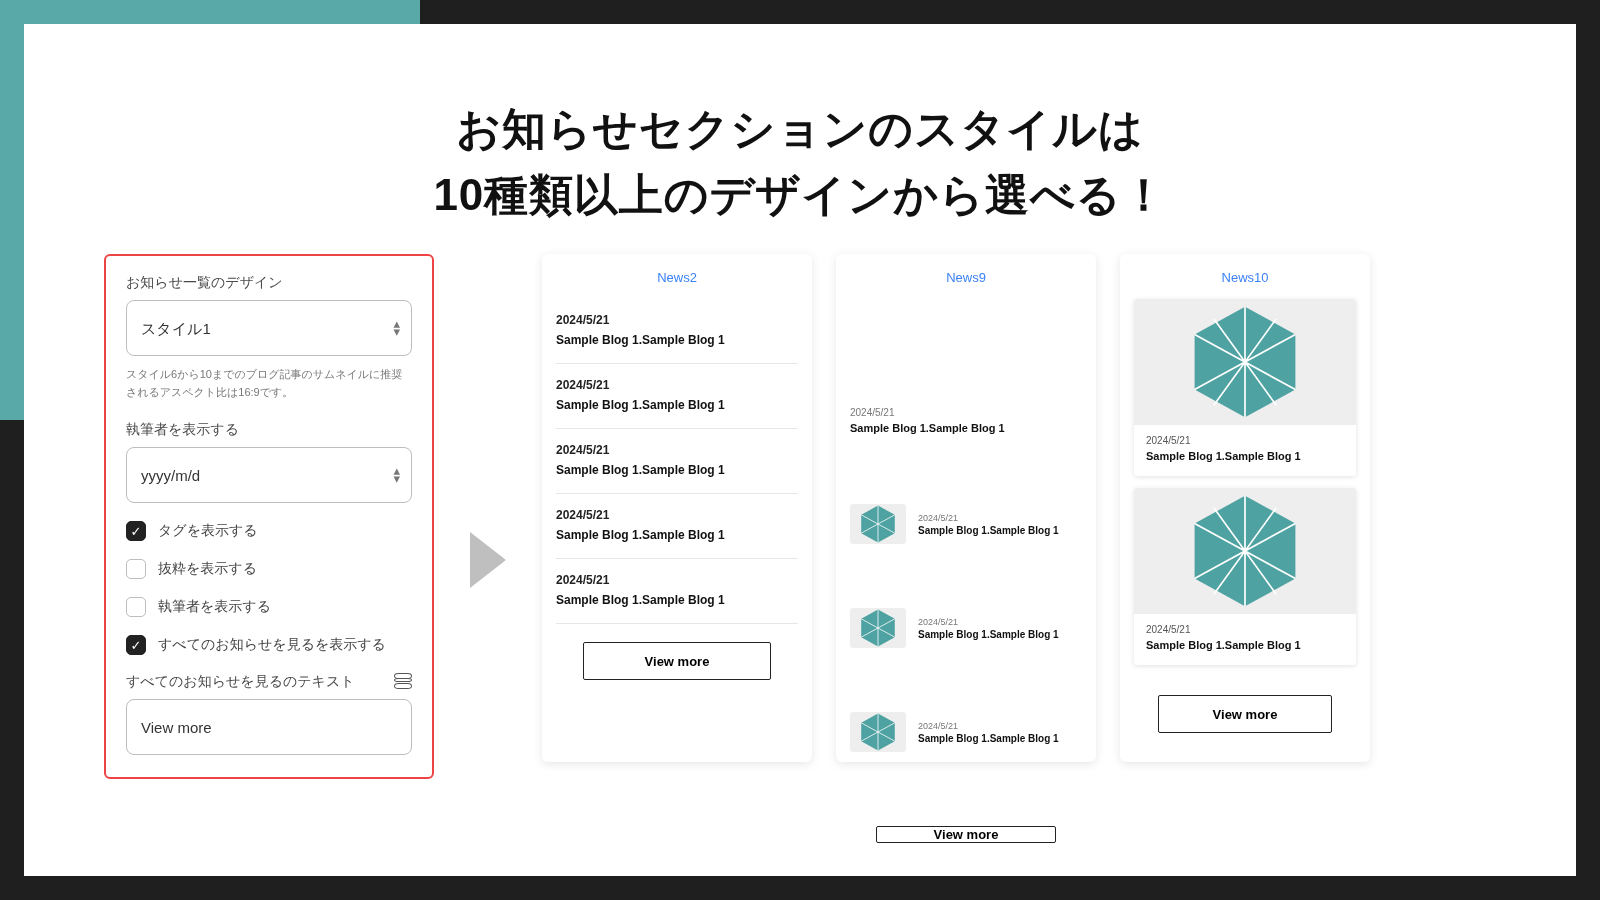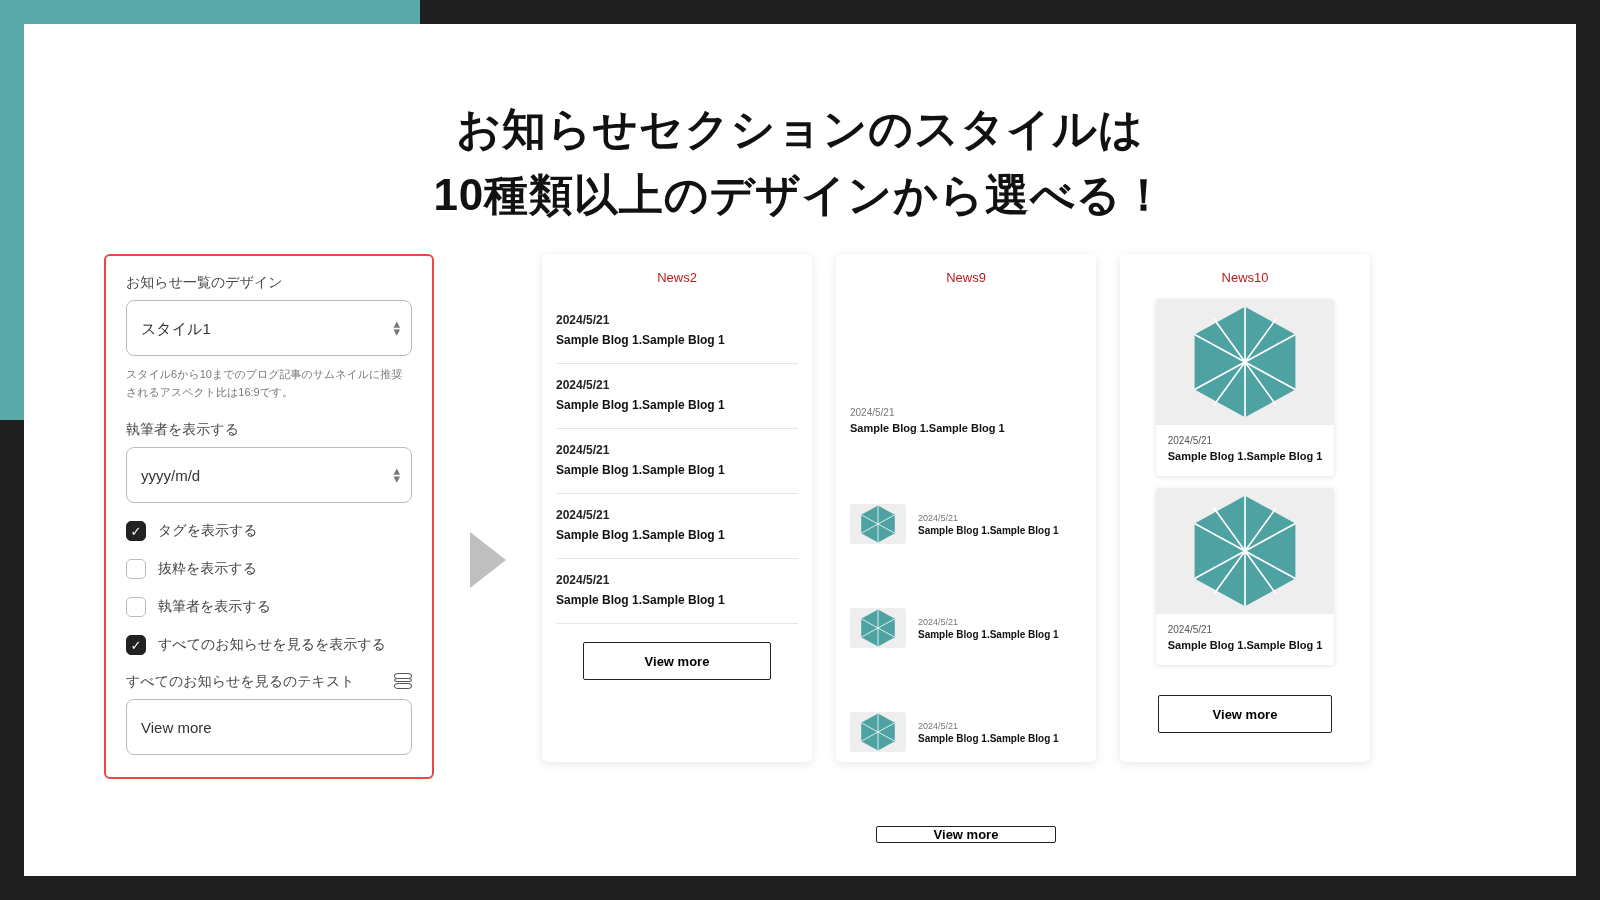--- a/index.html
+++ b/index.html
@@ -142,21 +142,21 @@
   .preview {
     background: #fff;
     border-radius: 6px;
     box-shadow: 0 2px 10px rgba(0,0,0,0.10);
     padding: 16px 14px 20px;
     display:flex; flex-direction:column;
   }
   .preview-title {
     text-align:center;
     font-size: 13px;
-    color: #b91c1c;
+    color: #3b82f6;
     margin-bottom: 14px;
   }
   .vm-btn {
     margin: 18px auto 0;
     width: 78%;
     height: 38px;
     border: 1px solid #222;
     border-radius: 2px;
     display:flex; align-items:center; justify-content:center;
     font-size: 13px;
@@ -194,21 +194,21 @@
   }
   .news9 .thumb {
     width: 56px; height: 40px; background:#eee; border-radius:3px;
     display:flex; align-items:center; justify-content:center; overflow:hidden;
   }
   .news9 .thumb .hexbg { width:40px; height:40px; }
   .news9 .row .txt .d { font-size:9px; color:#777; margin-bottom:2px;}
   .news9 .row .txt .t { font-size:10px; font-weight:700; color:#111;}
 
   
-  .news10 { width: 250px; height: 508px; align-items: center; }
+  .news10 { width: 250px; height: 508px; }
   .news10 .card {
     background:#fff;
     box-shadow: 0 1px 5px rgba(0,0,0,0.12);
     border-radius: 3px;
     margin-bottom: 12px;
     overflow:hidden;
   }
   .news10 .card .img {
     height: 126px; background:#eee;
     display:flex; align-items:center; justify-content:center;

